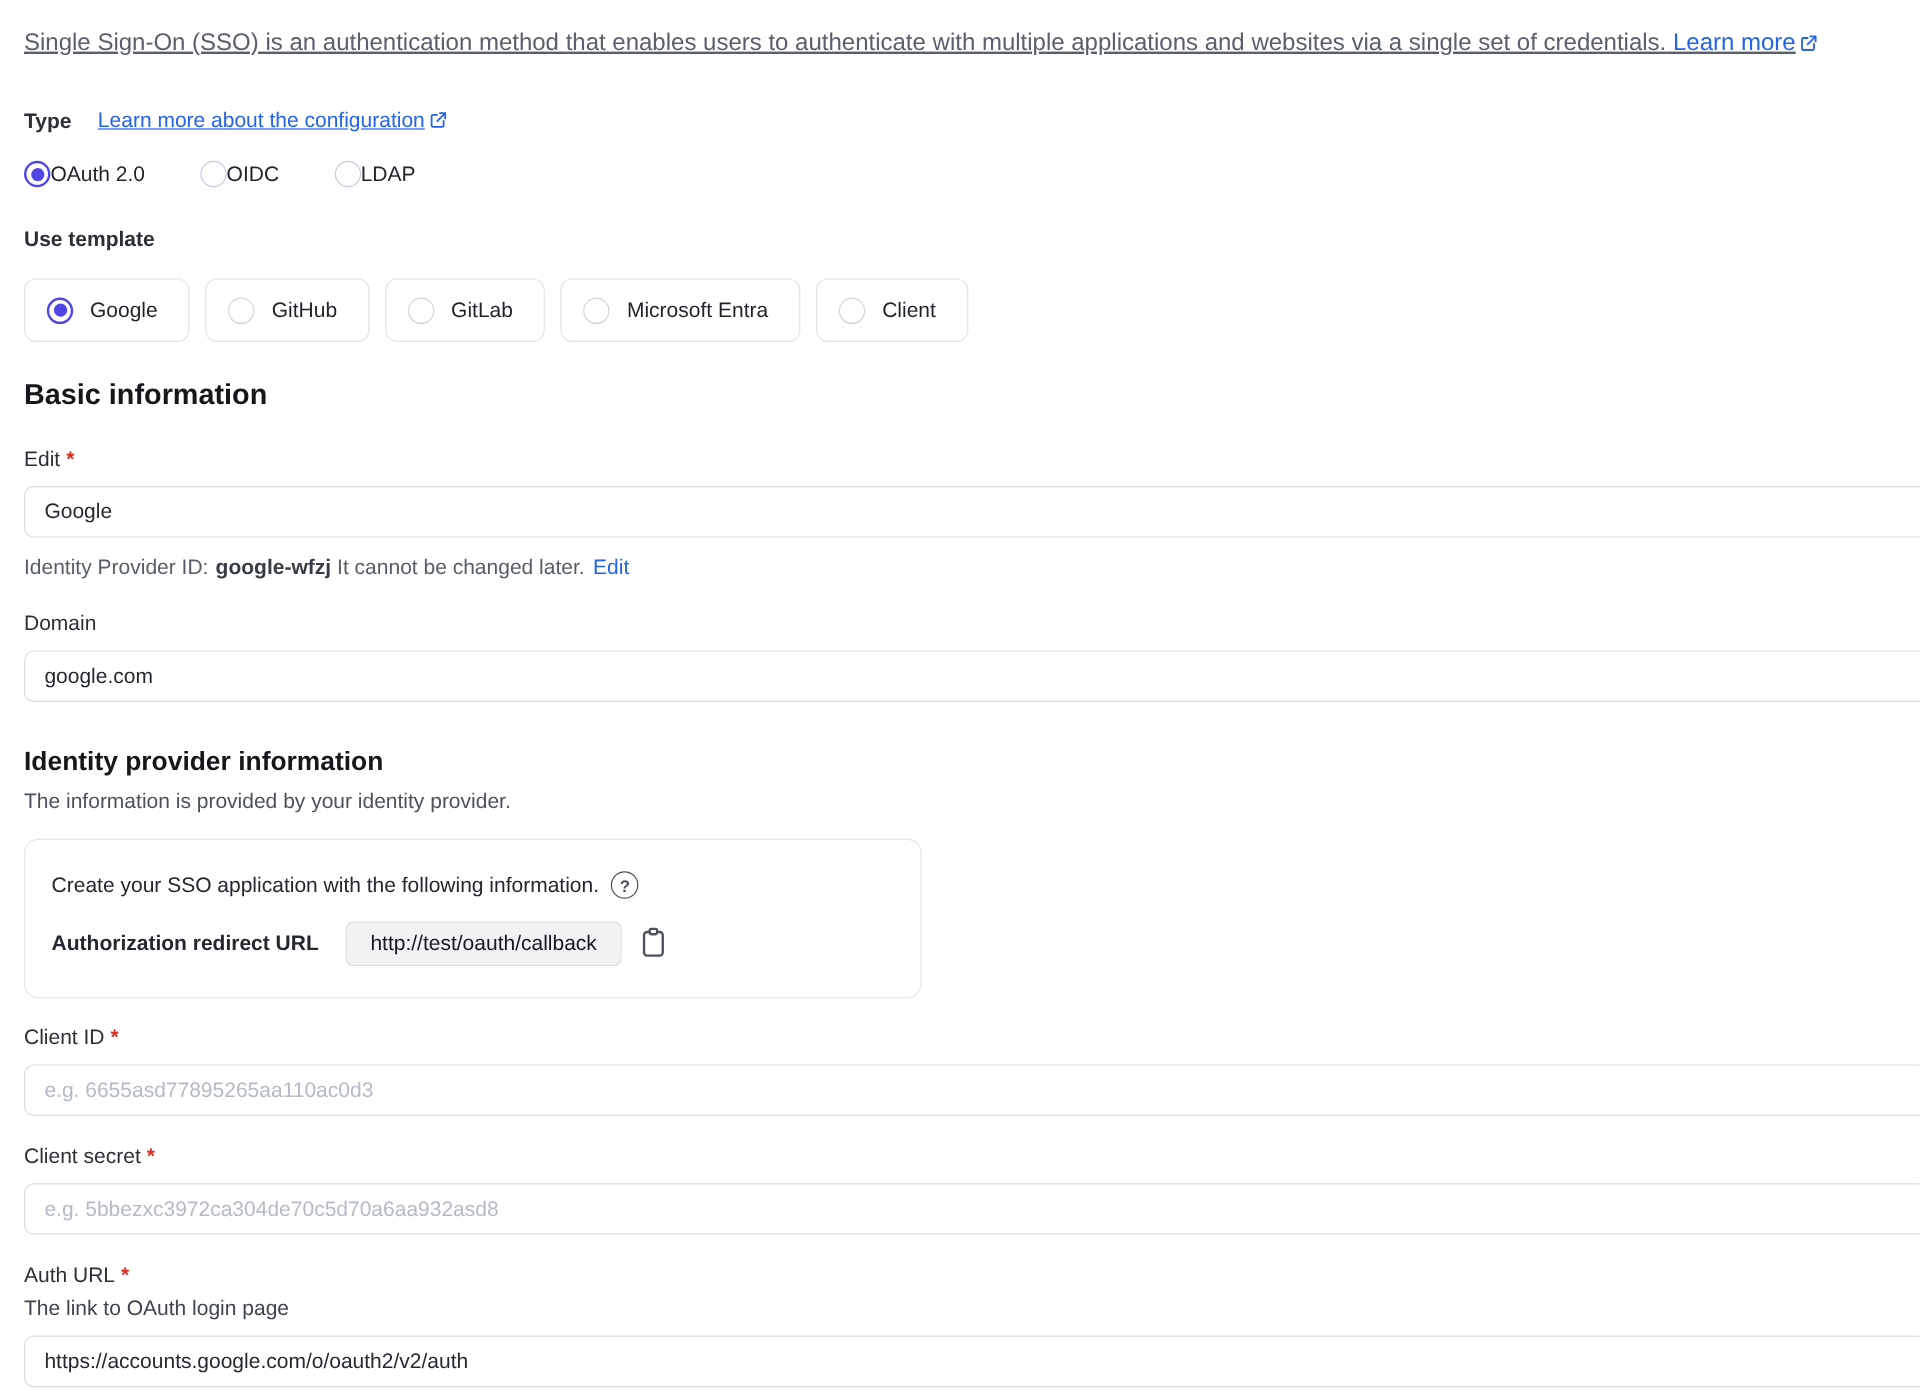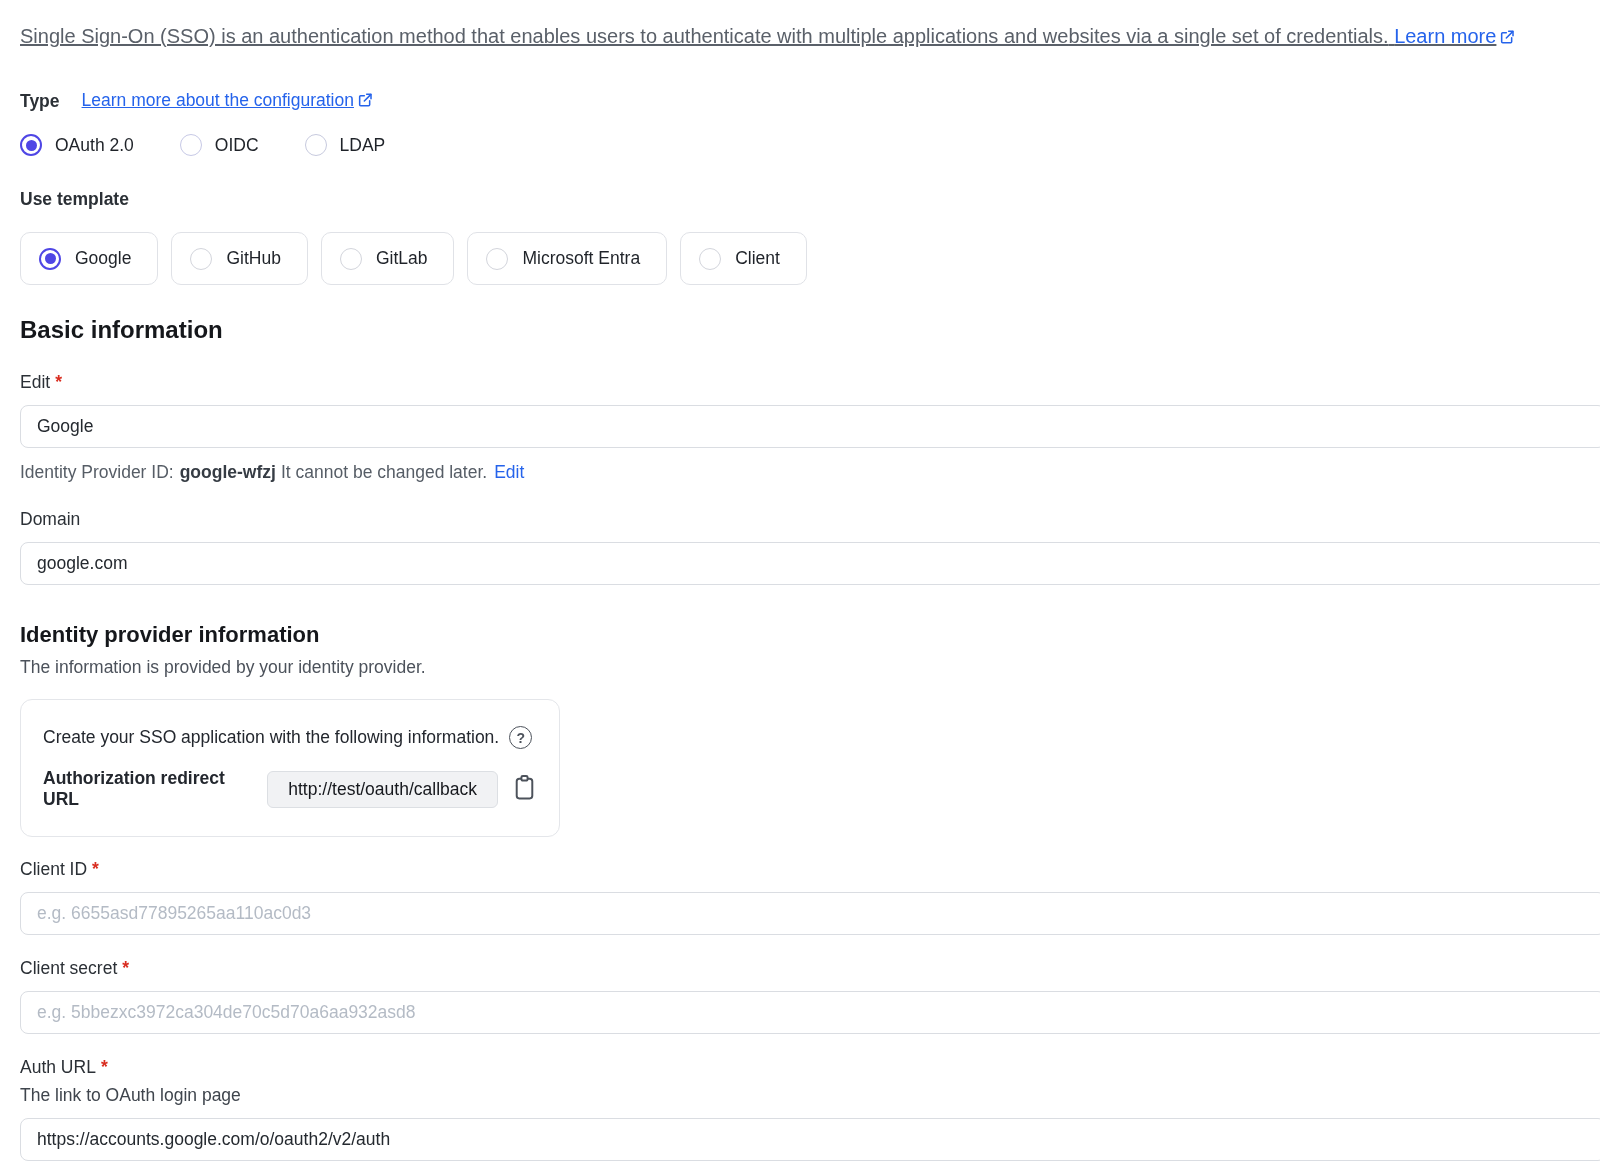--- a/index.html
+++ b/index.html
@@ -26,21 +26,21 @@
     white-space: nowrap;
   }
   a.link.underlined { text-decoration: underline; }
   .ext-icon { display: inline-block; vertical-align: -2px; margin-left: 3px; }
 
   
   .type-row { margin-top: 40px; font-size: 17.5px; display: flex; align-items: center; gap: 22px; }
   .type-label { font-weight: 700; color: #2b3036; }
 
   .radio-row { margin-top: 21px; display: flex; align-items: center; }
-  .radio-opt { display: flex; align-items: center; gap: 13px; margin-right: 46px; cursor: pointer; }
+  .radio-opt { display: flex; align-items: center; margin-right: 46px; cursor: pointer; }
   .radio-circle {
     width: 22px; height: 22px; border-radius: 50%;
     border: 1.5px solid #c7cade; background: #fff;
     display: flex; align-items: center; justify-content: center;
     flex: none;
   }
   .radio-circle.checked { border: 2px solid #4f46e5; }
   .radio-circle.checked::after {
     content: ""; width: 11px; height: 11px; border-radius: 50%; background: #4f46e5;
   }
@@ -90,21 +90,21 @@
   .idp-note { margin-top: 14px; font-size: 17.5px; color: #565d66; }
   .idp-note .idp-id { font-weight: 700; color: #363c44; margin: 0 5px 0 6px; }
   .idp-note .after { margin-right: 7px; }
   .idp-note a.link { font-weight: 400; }
 
   .helper { margin-top: 7px; font-size: 17.5px; color: #3f454d; }
 
   
   .callout {
     margin-top: 21px;
-    width: 540px;
+    width: 748px;
     border: 1px solid #e4e6ea;
     border-radius: 12px;
     padding: 26px 22px 26px 22px;
   }
   .callout-text-row { display: flex; align-items: center; gap: 10px; font-size: 17.5px; color: #23272e; }
   .q-icon {
     width: 23px; height: 23px; border-radius: 50%;
     border: 1.8px solid #4c525b; color: #4c525b;
     font-size: 14px; font-weight: 700;
     display: inline-flex; align-items: center; justify-content: center;

